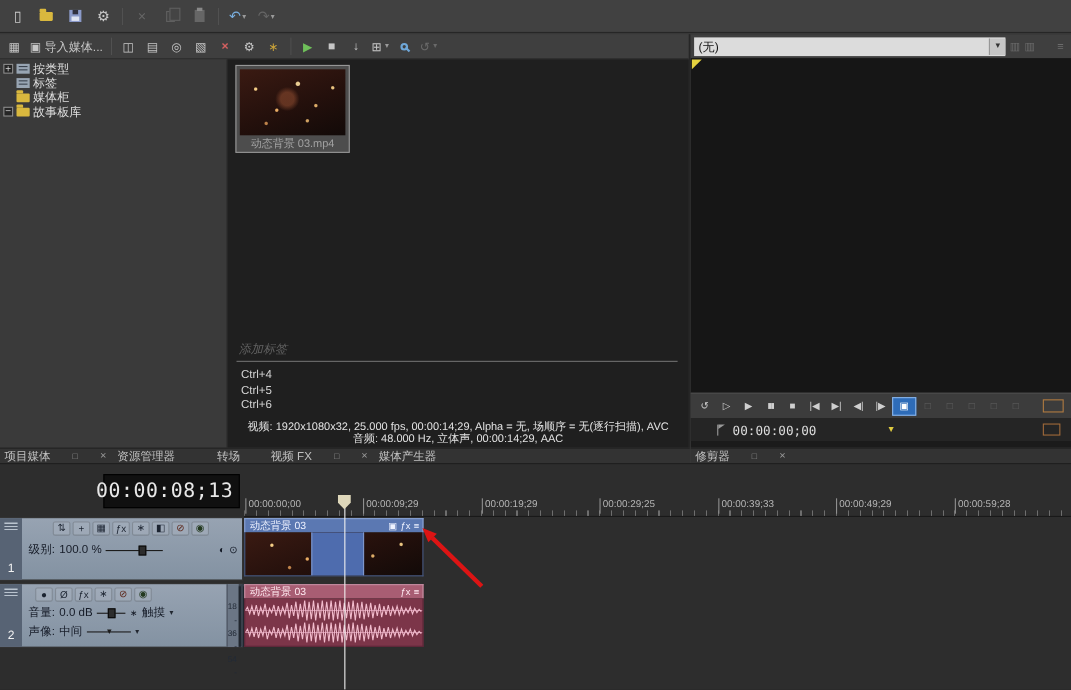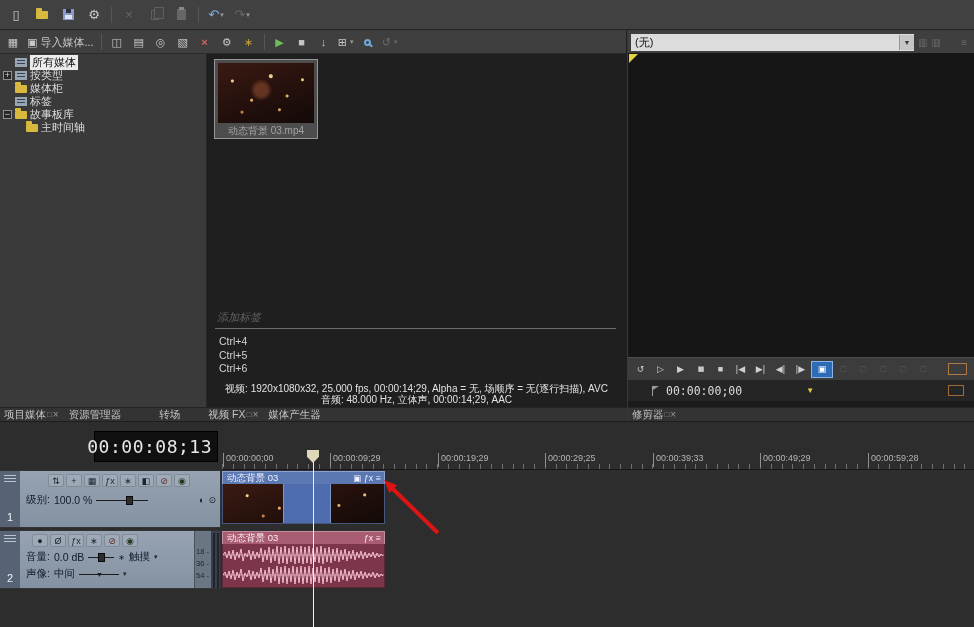--- a/index.html
+++ b/index.html
@@ -76,21 +76,21 @@
   .tag-grid { display:grid; grid-template-columns:1fr 1fr 1fr; padding:0 6px; }
   .tag-grid span { display:block; font-size:10.5px; line-height:13.5px; color:#d2d2d2; }
   .pm-info { position:absolute; left:0; right:0; bottom:2px; text-align:center; }
   .pm-info div { font-size:10px; line-height:11px; color:#e2e2e2; white-space:nowrap; }
 
   
   .dockrow { position:absolute; height:14px; top:407px; background:#333; border-top:1px solid #232323;
              display:flex; align-items:center; font-size:10.5px; color:#c2c2c2; }
   .dockrow.left { left:0; width:627px; padding-left:4px; }
   .dockrow.right { left:628px; right:0; padding-left:4px; }
-  .dtab { display:flex; align-items:center; gap:1px; white-space:nowrap; }
+  .dtab { display:flex; align-items:center; gap:20px; white-space:nowrap; }
   .wctl { color:#989898; font-size:8px; }
   .wctl.x { font-size:10px; line-height:8px; }
 
   
   .trimmer { position:absolute; left:628px; top:31px; right:0; height:376px; background:#1b1b1b; }
   .trim-top { height:22px; background:#3f3f3f; display:flex; align-items:center; padding:0 3px; gap:4px; }
   .combo { width:283px; height:17px; background:#dcdcdc; color:#141414; font-size:11px;
            display:flex; align-items:center; padding-left:4px; }
   .combo .cbtn { margin-left:auto; width:15px; height:15px; background:#c6c6c6; border-left:1px solid #979797;
                  display:flex; align-items:center; justify-content:center; font-size:7px; color:#333; }
@@ -139,21 +139,21 @@
            color:#1b2330; background:rgba(255,255,255,.10); border:1px solid rgba(0,0,0,.18); border-radius:2px; }
   .ticon.mute { color:#5e2a1e; }
   .ticon.solo { color:#23391f; }
   .hrow { display:flex; align-items:center; gap:4px; font-size:10.5px; margin-top:6px; white-space:nowrap; }
   .hrow.tight { margin-top:3px; }
   .slider { position:relative; height:9px; }
   .slider::before { content:''; position:absolute; left:0; right:0; top:4px; height:1px; background:#1c1c1c; }
   .sthumb { position:absolute; top:0; width:7px; height:9px; background:#2d2d2d; border:1px solid #0a0a0a; }
   .panmark { position:absolute; top:1px; font-size:7px; color:#1c1c1c; }
   .hcaret { font-size:7px; color:#20262f; }
-  .meter { width:26px; flex:none; display:flex; border-left:1px solid #4a525e; background:#6b7685; }
+  .meter { width:14px; flex:none; display:flex; border-left:1px solid #4a525e; background:#6b7685; }
   .mlabels { flex:1; padding-top:15px; text-align:right; padding-right:2px; }
   .mlabels span { display:block; font-size:7.5px; line-height:12px; color:#222a36; }
   .mbars { width:9px; background:#39404b; display:flex; gap:2px; justify-content:center; padding-top:2px; }
   .mbars i { width:2px; background:#20252d; }
 
   .clip { position:absolute; left:222px; width:163px; }
   .clip.v { top:49px; height:53px; }
   .clip.a { top:109px; height:57px; }
   .clip-head { height:13px; display:flex; align-items:center; padding:0 3px 0 4px; font-size:9.5px; }
   .clip.v .clip-head { background:#5b78b2; border:1px solid #8aa2d2; border-bottom:none; color:#eef2ff; }
@@ -220,47 +220,38 @@
       <span class="pbtn">↓</span>
       <span class="pbtn">⊞<span class="caret" style="font-size:7px;color:#9a9a9a;">▾</span></span>
       <span class="pbtn">
           <span class="mag"></span>
         </span>
       <span class="pbtn dis">↺<span class="caret" style="font-size:7px;">▾</span></span>
     </div>
     <div class="pm-body">
       <div class="tree">
         <div class="trow">
-          <span class="tspace"></span>
-          <span class="bin"></span>
-          <span class="tlabel sel">所有媒体</span>
-        </div>
-        <div class="trow">
           <span class="tog">+</span>
           <span class="bin"></span>
           <span class="tlabel">按类型</span>
+        </div>
+        <div class="trow">
+          <span class="tspace"></span>
+          <span class="bin"></span>
+          <span class="tlabel">标签</span>
         </div>
         <div class="trow">
           <span class="tspace"></span>
           <span class="fold yel"></span>
           <span class="tlabel">媒体柜</span>
         </div>
         <div class="trow">
-          <span class="tspace"></span>
-          <span class="bin"></span>
-          <span class="tlabel">标签</span>
-        </div>
-        <div class="trow">
           <span class="tog">−</span>
           <span class="fold yel"></span>
           <span class="tlabel">故事板库</span>
-        </div>
-        <div class="trow" style="padding-left:26px;">
-          <span class="fold yel"></span>
-          <span class="tlabel">主时间轴</span>
         </div>
       </div>
       <div class="media-area">
         <div class="mcard">
           <div class="mthumb sparkle"></div>
           <div class="mname">动态背景 03.mp4</div>
         </div>
         <div class="tag-area">
           <div class="tag-add">添加标签</div>
           <div class="tag-line"></div>

